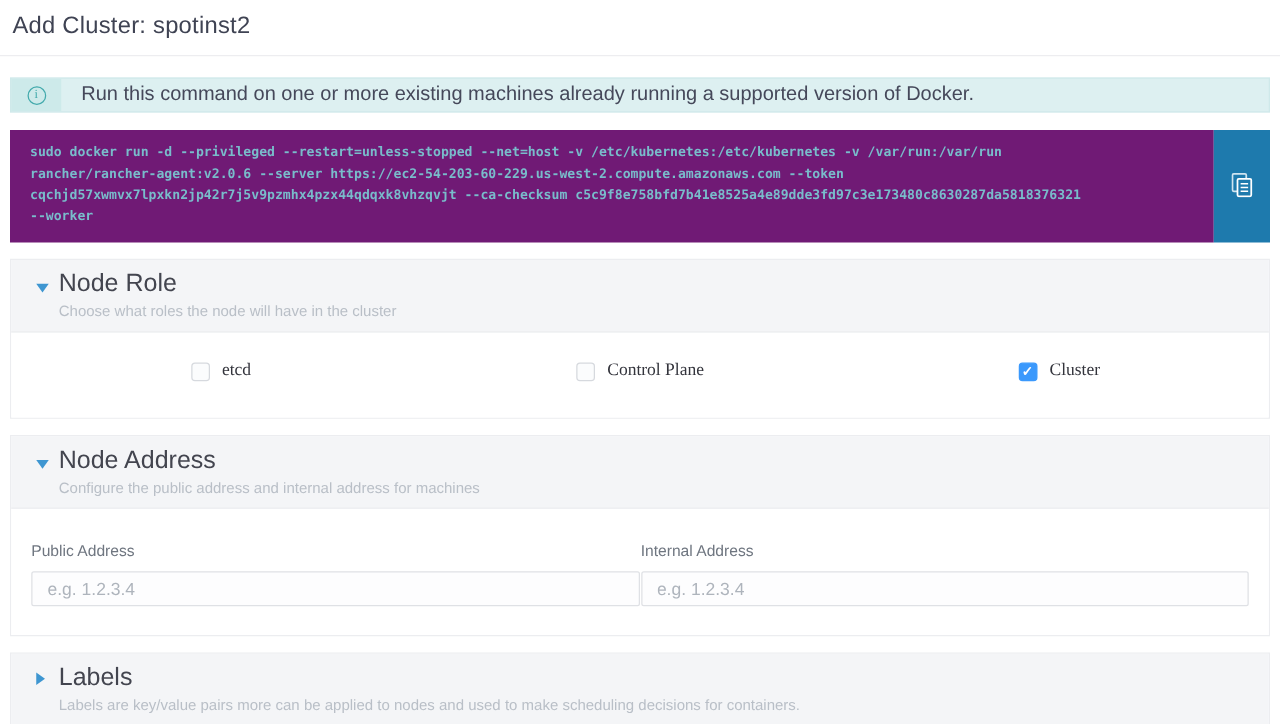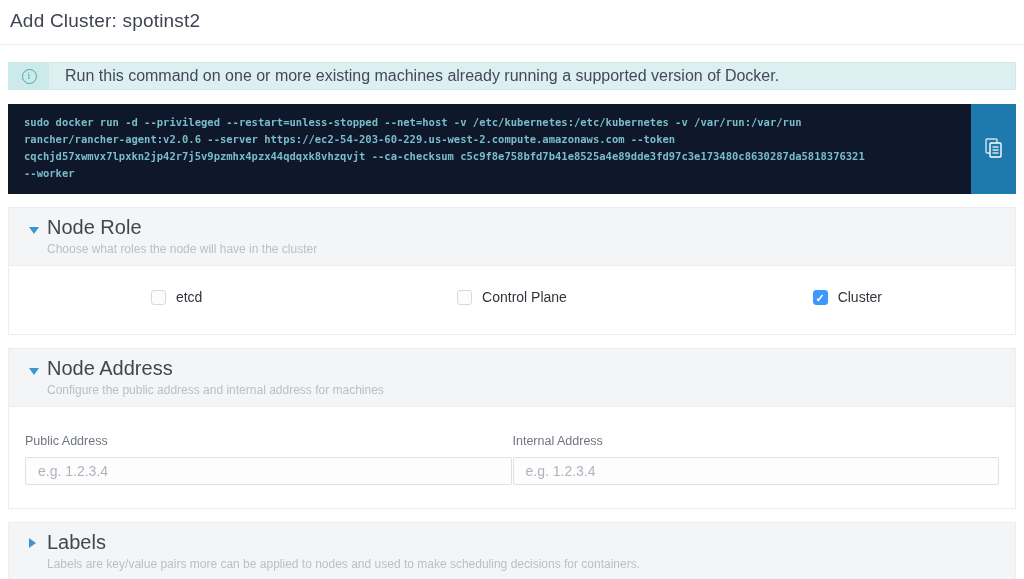--- a/index.html
+++ b/index.html
@@ -49,21 +49,21 @@
   }
 
   
   .command-wrap {
     margin: 14px 8px 0 8px;
     display: flex;
     align-items: stretch;
   }
   .command-block {
     flex: 1;
-    background: #0f172a;
+    background: #701a75;
     padding: 10px 16px 12px 16px;
     font-family: "DejaVu Sans Mono", monospace;
     font-size: 10.5px;
     line-height: 17px;
     font-weight: bold;
     color: #79bccb;
     overflow: hidden;
   }
   .command-line { white-space: pre-wrap; word-break: break-all; }
   .copy-button {
@@ -104,21 +104,21 @@
   .section-subtitle { font-size: 12px; color: #b9bfc7; margin-top: 3px; }
 
   
   .role-row {
     display: flex;
     background: #ffffff;
     padding: 23px 0 29px 0;
   }
   .role-col {
     flex: 1;
-    display: flex; align-items: center; justify-content: center;
+    display: flex; align-items: center; justify-content: center; font-family: Liberation Serif, serif;
   }
   .checkbox {
     width: 15px; height: 15px;
     border: 1px solid #d6d9de;
     border-radius: 3px;
     background: #fbfcfd;
     display: inline-block;
     position: relative;
     cursor: pointer;
     flex: none;

